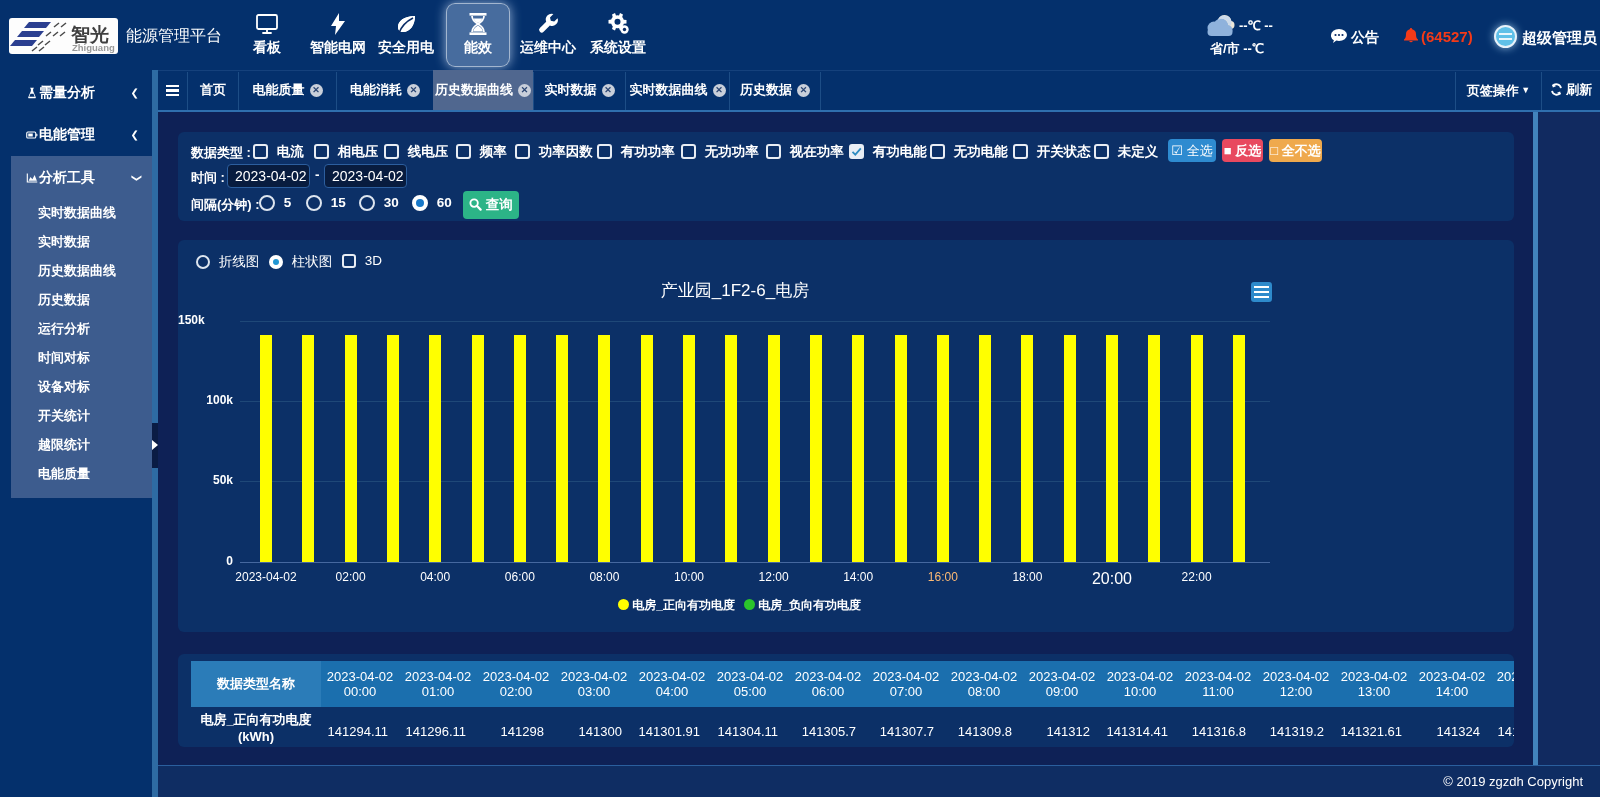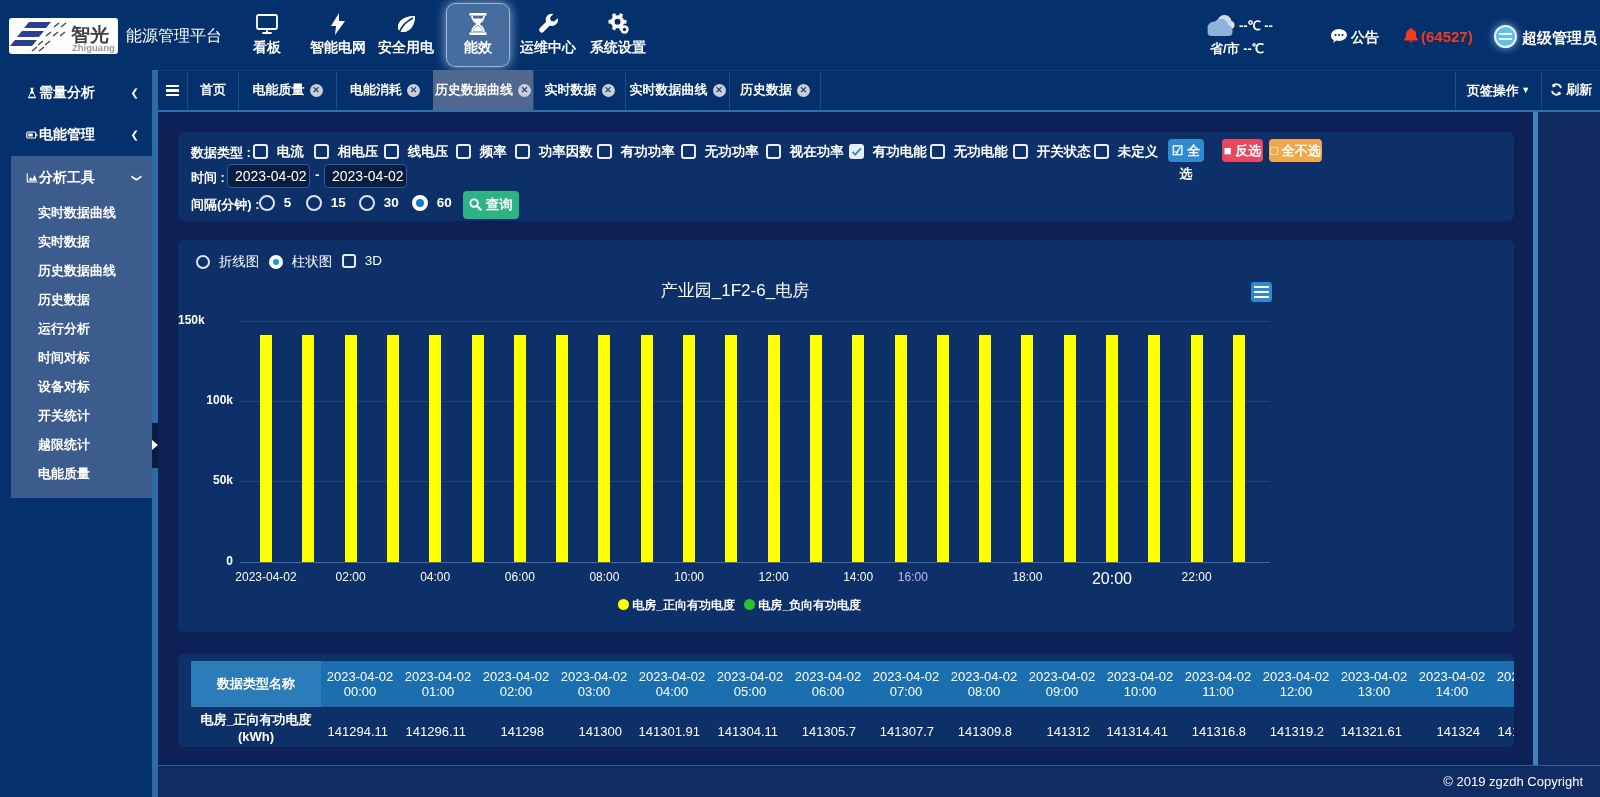--- a/index.html
+++ b/index.html
@@ -224,21 +224,21 @@
       <div class="abs flabel" style="left:337px; top:11px;"><span class="cbx"></span> 功率因数</div>
       <div class="abs flabel" style="left:419px; top:11px;"><span class="cbx"></span> 有功功率</div>
       <div class="abs flabel" style="left:503px; top:11px;"><span class="cbx"></span> 无功功率</div>
       <div class="abs flabel" style="left:588px; top:11px;"><span class="cbx"></span> 视在功率</div>
       <div class="abs flabel" style="left:671px; top:11px;"><span class="cbx" style="background:#e9eef5; border-color:#e9eef5;"><svg width="15" height="15" viewBox="0 0 15 15" style="margin:-2px 0 0 -2px;">
               <path d="M3.5 7.8 l2.8 2.8 l5.5-6.2" stroke="#2f8cc0" stroke-width="1.8" fill="none"></path>
             </svg></span> 有功电能</div>
       <div class="abs flabel" style="left:752px; top:11px;"><span class="cbx"></span> 无功电能</div>
       <div class="abs flabel" style="left:835px; top:11px;"><span class="cbx"></span> 开关状态</div>
       <div class="abs flabel" style="left:916px; top:11px;"><span class="cbx"></span> 未定义</div>
-      <div class="btn" style="left:990px; top:7px; width:36px; height:23px; background:#2e8bd0; font-size:13px; font-weight:bold; line-height:23px;">☑ 全选</div>
+      <div class="btn" style="left:990px; top:7px; width:48px; height:23px; background:#2e8bd0; font-size:13px; font-weight:normal; line-height:23px;">☑ 全选</div>
       <div class="btn" style="left:1044px; top:7px; width:41px; height:23px; background:#e8495f; font-size:13px; font-weight:bold; line-height:23px;">■ 反选</div>
       <div class="btn" style="left:1091px; top:7px; width:53px; height:23px; background:#efa94d; font-size:13px; font-weight:bold; line-height:23px;">□ 全不选</div>
       <div class="abs flabel" style="left:13px; top:37px; font-size:13px;">时间 :</div>
       <div class="dinput" style="left:49px; top:32px;">2023-04-02</div>
       <div class="abs flabel" style="left:137px; top:35px;">-</div>
       <div class="dinput" style="left:146px; top:32px;">2023-04-02</div>
       <div class="abs flabel" style="left:13px; top:64px; font-size:13px;">间隔(分钟) :</div>
       <div class="abs flabel" style="left:81px; top:63px;"><span class="rdo"></span> 5</div>
       <div class="abs flabel" style="left:128px; top:63px;"><span class="rdo"></span> 15</div>
       <div class="abs flabel" style="left:181px; top:63px;"><span class="rdo"></span> 30</div>
@@ -292,21 +292,21 @@
           <div class="abs" style="left:1012.6px; top:95px; width:12px; height:227px; background:#ffff00;"></div>
           <div class="abs" style="left:1054.9px; top:95px; width:12px; height:227px; background:#ffff00;"></div>
           <div class="abs" style="left:43.0px; top:330px; width:90px; text-align:center; color:#fff; font-size:12px;">2023-04-02</div>
           <div class="abs" style="left:127.6px; top:330px; width:90px; text-align:center; color:#fff; font-size:12px;">02:00</div>
           <div class="abs" style="left:212.2px; top:330px; width:90px; text-align:center; color:#fff; font-size:12px;">04:00</div>
           <div class="abs" style="left:296.8px; top:330px; width:90px; text-align:center; color:#fff; font-size:12px;">06:00</div>
           <div class="abs" style="left:381.4px; top:330px; width:90px; text-align:center; color:#fff; font-size:12px;">08:00</div>
           <div class="abs" style="left:466.0px; top:330px; width:90px; text-align:center; color:#fff; font-size:12px;">10:00</div>
           <div class="abs" style="left:550.6px; top:330px; width:90px; text-align:center; color:#fff; font-size:12px;">12:00</div>
           <div class="abs" style="left:635.2px; top:330px; width:90px; text-align:center; color:#fff; font-size:12px;">14:00</div>
-          <div class="abs" style="left:719.8px; top:330px; width:90px; text-align:left; color:#c4b5fd; font-size:12px;">16:00</div>
+          <div class="abs" style="left:719.8px; top:330px; width:90px; text-align:center; color:#fdba74; font-size:12px;">16:00</div>
           <div class="abs" style="left:804.4px; top:330px; width:90px; text-align:center; color:#fff; font-size:12px;">18:00</div>
           <div class="abs" style="left:889.0px; top:330px; width:90px; text-align:center; color:#fff; font-size:16px;">20:00</div>
           <div class="abs" style="left:973.6px; top:330px; width:90px; text-align:center; color:#fff; font-size:12px;">22:00</div>
         </div>
       <div class="abs" style="left:440px; top:357px; color:#fff; font-size:12px; font-weight:bold;"><span style="display:inline-block;width:11px;height:11px;border-radius:50%;background:#ffff00;vertical-align:-1px;"></span> 电房_正向有功电度<span style="display:inline-block;width:9px;"></span><span style="display:inline-block;width:11px;height:11px;border-radius:50%;background:#2bc52b;vertical-align:-1px;"></span> 电房_负向有功电度</div>
     </div>
     <div class="panel" style="top:542px; height:93px;">
       <div class="dtable" style="width:1323px;">
         <table id="dtbl" style="width: 1378px;">
             <tbody>

